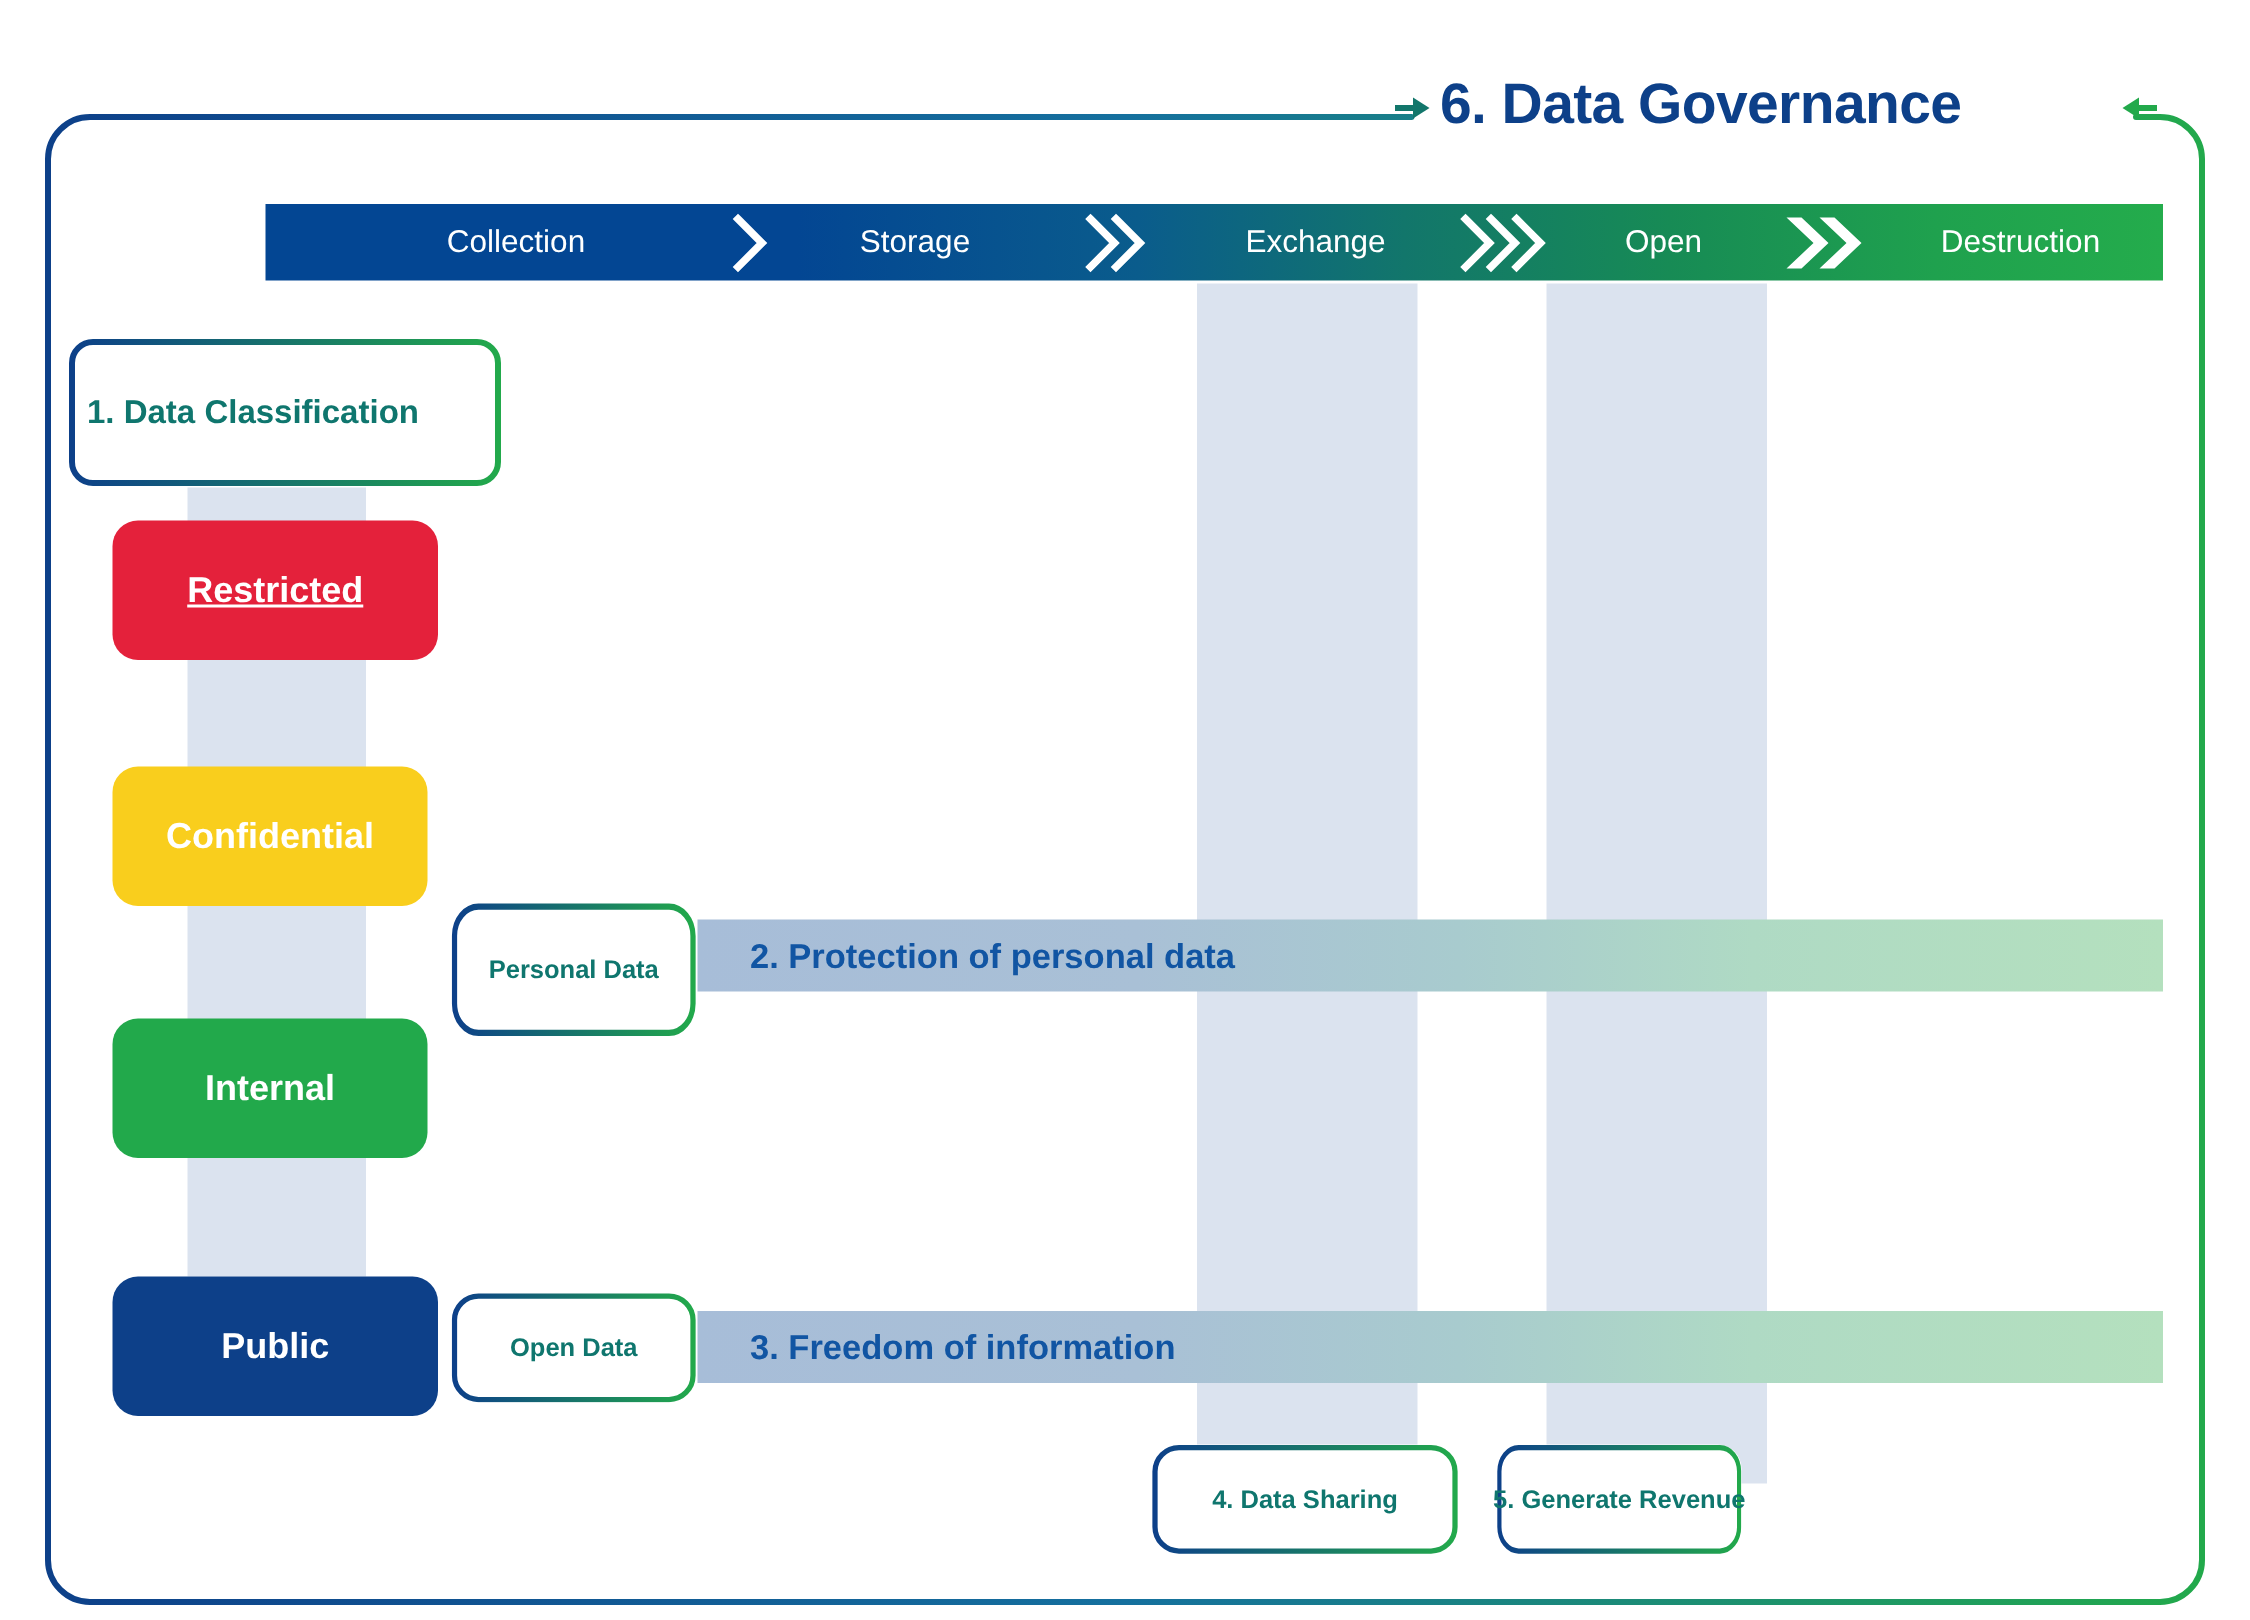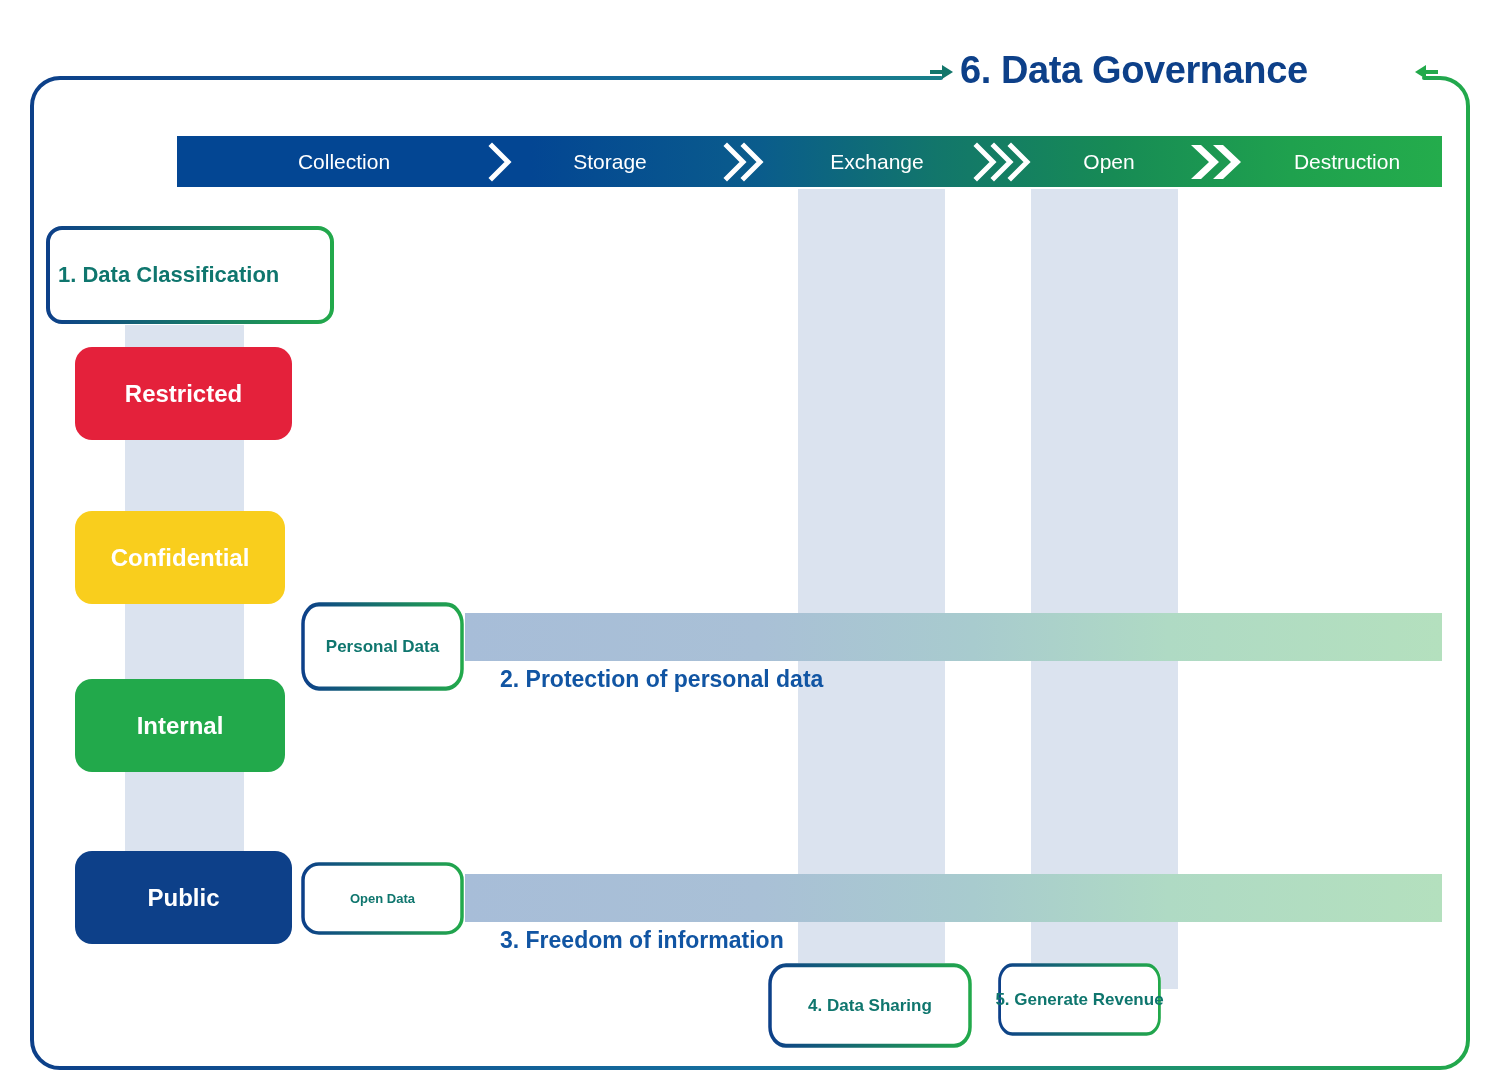--- a/index.html
+++ b/index.html
@@ -32,59 +32,59 @@
     font-size:21px;text-align:center;white-space:nowrap;
   }
   #lifecycle-bar .chev{position:absolute;top:0;height:51px;display:flex;align-items:center;}
   #lifecycle-bar .chev svg{display:block;}
 
   
   .pill{
     position:absolute;border-radius:17px;color:#ffffff;
     font-size:24px;font-weight:bold;display:flex;align-items:center;justify-content:center;
   }
-  #pill-restricted  {left:75px; top:347px;width:217px;height:93px;background:#E4213B;}
+  #pill-restricted  {left:75px; top:347px;width:217px;height:93px;background:#E4213B;text-decoration:underline;}
   #pill-confidential{left:75px; top:511px;width:210px;height:93px;background:#F9CE1D;}
   #pill-internal    {left:75px; top:679px;width:210px;height:93px;background:#22A94B;}
   #pill-public      {left:75px; top:851px;width:217px;height:93px;background:#0D4089;}
 
   
   .gbox{position:absolute;border-radius:16px;background:#ffffff;}
   .gbox .gbox-svg{position:absolute;left:0;top:0;width:100%;height:100%;}
   .gbox .gbox-label{
     position:absolute;left:0;top:0;width:100%;height:100%;
     display:flex;align-items:center;justify-content:center;
     color:#0f766e;font-weight:bold;text-align:center;white-space:nowrap;
   }
 
   #box-classification{left:46px;  top:226px;width:288px;height:98px;}
   #box-classification .gbox-label{font-size:22px;justify-content:flex-start;padding-left:12px;box-sizing:border-box;}
 
   #box-personal-data{left:301px; top:602px;width:163px;height:89px;}
   #box-personal-data .gbox-label{font-size:17px;}
 
   #box-open-data{left:301px; top:862px;width:163px;height:73px;}
-  #box-open-data .gbox-label{font-size:13px;}
-
-  #box-data-sharing{left:768px; top:963px;width:204px;height:85px;}
+  #box-open-data .gbox-label{font-size:17px;}
+
+  #box-data-sharing{left:768px; top:963px;width:204px;height:73px;}
   #box-data-sharing .gbox-label{font-size:17px;}
 
   #box-generate-revenue{left:998px;top:963px;width:163px;height:73px;}
   #box-generate-revenue .gbox-label{font-size:17px;}
 
   
   .hband{
     position:absolute;left:465px;width:977px;height:48px;
     background:linear-gradient(90deg,#A7BDD8 0%,#A9C0D6 30%,#A8CBCE 52%,#AFDAC4 72%,#B4E0BE 100%);
   }
   #hband-protection{top:613px;}
   #hband-freedom{top:874px;}
   .hband-label{
     position:absolute;height:48px;line-height:48px;left:35px;
-    font-size:23px;font-weight:bold;color:#1155A3;white-space:nowrap;margin-top:42px;
+    font-size:23px;font-weight:bold;color:#1155A3;white-space:nowrap;
   }
 </style>
 </head>
 <body>
 
 <svg id="frame-svg" viewBox="0 0 1500 1080" xmlns="http://www.w3.org/2000/svg">
   <defs>
     <linearGradient id="gradFrame" x1="0" y1="0" x2="1" y2="0">
       <stop offset="0%" stop-color="#0D4089"></stop>
       <stop offset="50%" stop-color="#15709E"></stop>

